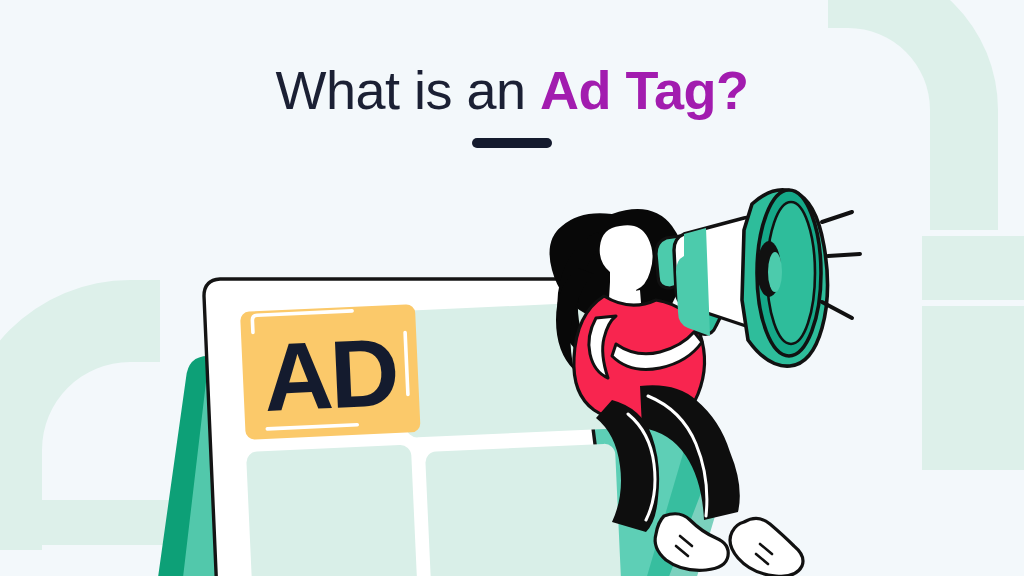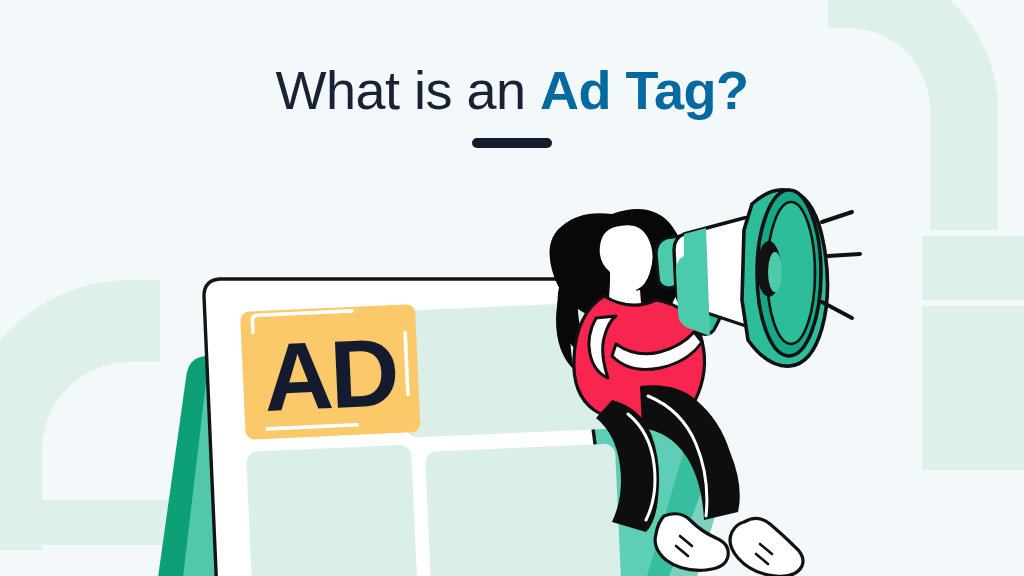--- a/index.html
+++ b/index.html
@@ -35,21 +35,21 @@
     font-family: "Liberation Sans", sans-serif;
     font-size: 54px;
     line-height: 64px;
     letter-spacing: -0.5px;
     color: #1b2034;
     font-weight: 300;
     white-space: nowrap;
   }
   #headline .accent {
     font-weight: 700;
-    color: #0369a1;
+    color: #a21caf;
   }
   #title-rule {
     position: absolute;
     left: 472px;
     top: 138px;
     width: 80px;
     height: 10px;
     border-radius: 5px;
     background: #141b2e;
   }

